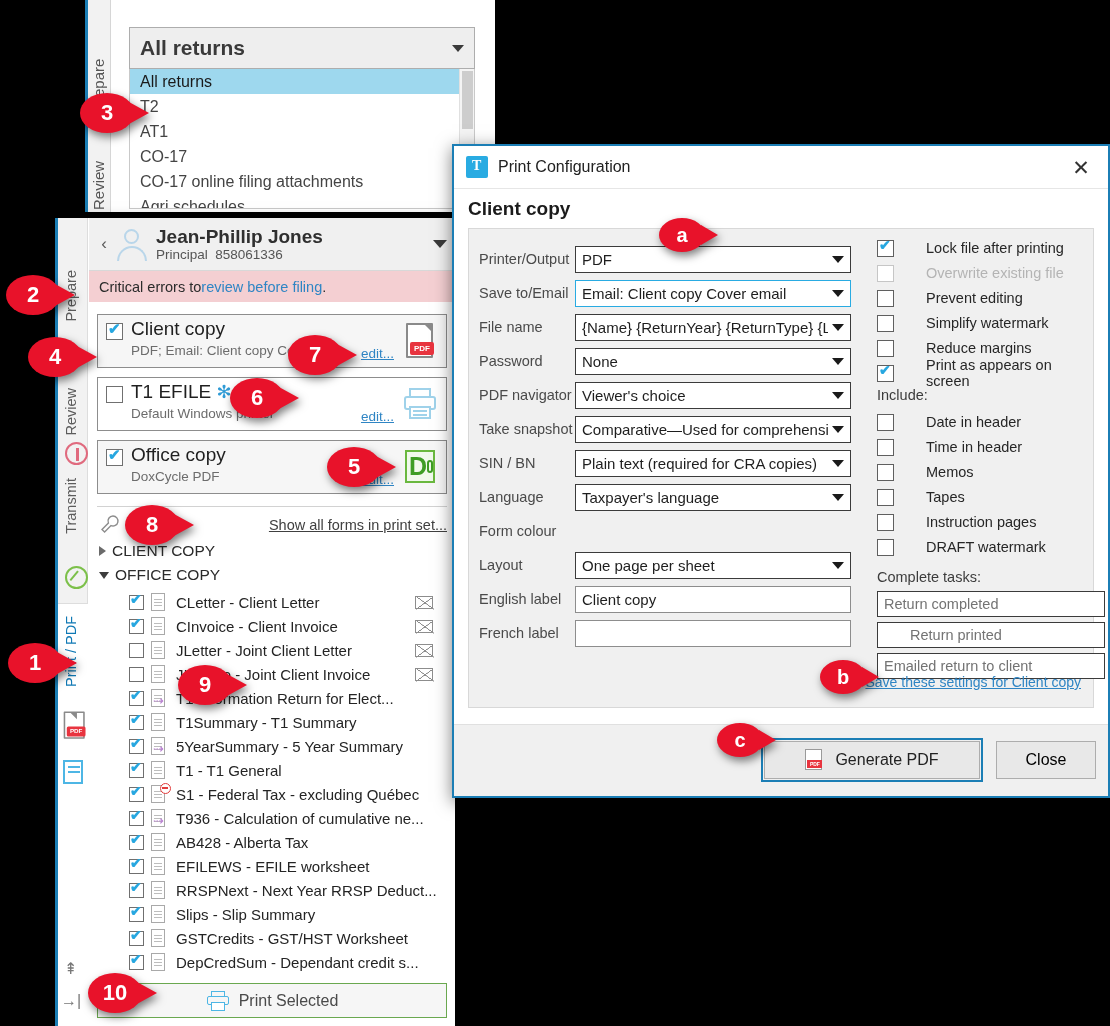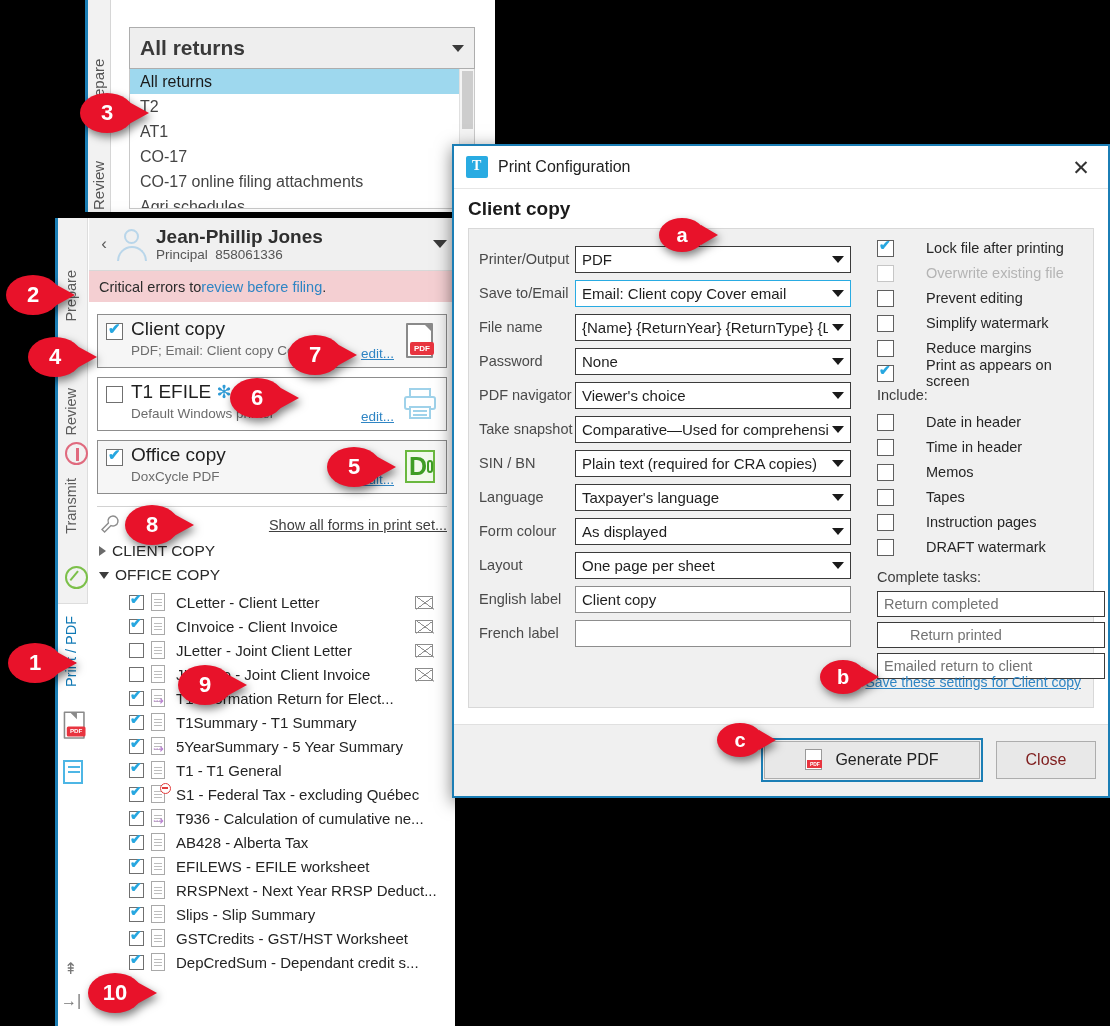--- a/index.html
+++ b/index.html
@@ -205,21 +205,21 @@
   #save-settings-link { position:absolute; right:12px; font-size:14px; color:#2f85c4; text-decoration:underline; }
 
   #dlg-footer { position:absolute; left:0; right:0; bottom:0; height:72px; background:#f0f0f0; border-top:1px solid #e0e0e0; }
   #generate-pdf-btn { position:absolute; left:310px; top:16px; width:216px; height:38px;
      background:#e8e8e8; border:1px solid #adadad; outline:2px solid #1b7eb5; outline-offset:1px;
      display:flex; align-items:center; justify-content:center; gap:10px; font-size:16px; color:#222; }
   #generate-pdf-btn .gp { width:20px; height:22px; position:relative; }
   #generate-pdf-btn .gp .page { position:absolute; left:0; top:0; width:17px; height:21px; border:1.4px solid #9a9a9a; background:#fff; }
   #generate-pdf-btn .gp .tag { position:absolute; left:2px; top:11px; width:15px; height:8px; background:#e8343f; color:#fff; font-size:5px; font-weight:bold; text-align:center; line-height:8px; }
   #close-btn { position:absolute; left:542px; top:16px; width:100px; height:38px;
-     background:#e8e8e8; border:1px solid #adadad; display:flex; align-items:center; justify-content:center; font-size:16px; color:#7f1d1d; }
+     background:#e8e8e8; border:1px solid #adadad; display:flex; align-items:center; justify-content:center; font-size:16px; color:#000000; }
 
   
   .callout {
     position:absolute; width:54px; height:40px; background:#e8122a;
     border-radius:50% 50% 50% 50%/50% 50% 50% 50%;
     color:#fff; font-size:22px; font-weight:bold;
     display:flex; align-items:center; justify-content:center;
     filter: drop-shadow(2px 4px 4px rgba(0,0,0,.5));
   }
   .callout::after {
@@ -531,20 +531,28 @@
             <span class="doc-ico">
               <span class="pg"></span>
               <span class="l1"></span>
               <span class="l2"></span>
               <span class="l3"></span>
             </span>
             <span class="fname">DepCredSum - Dependant credit s...</span>
           </div>
         </div>
 
+      <div id="print-selected-btn">
+        <span class="pico">
+            <span class="t"></span>
+            <span class="b"></span>
+            <span class="o"></span>
+          </span>
+        <span>Print Selected</span>
+      </div>
     </div>
   </div>
 
   <div id="dialog">
     <div id="dlg-titlebar">
       <span id="dlg-appicon"></span>
       <span id="dlg-title">Print Configuration</span>
       <span id="dlg-close">✕</span>
     </div>
 
@@ -603,24 +611,20 @@
           </div>
           <div class="frm-row" style="top: 254px;">
             <span class="lab">Language</span>
             <span class="ctl">
               <span class="txt">Taxpayer's language</span>
               <span class="dcar"></span>
             </span>
           </div>
           <div class="frm-row" style="top: 288px;">
             <span class="lab">Form colour</span>
-            <span class="ctl">
-              <span class="txt">As displayed</span>
-              <span class="dcar"></span>
-            </span>
           </div>
           <div class="frm-row" style="top: 322px;">
             <span class="lab">Layout</span>
             <span class="ctl">
               <span class="txt">One page per sheet</span>
               <span class="dcar"></span>
             </span>
           </div>
           <div class="frm-row" style="top: 356px;">
             <span class="lab">English label</span>

